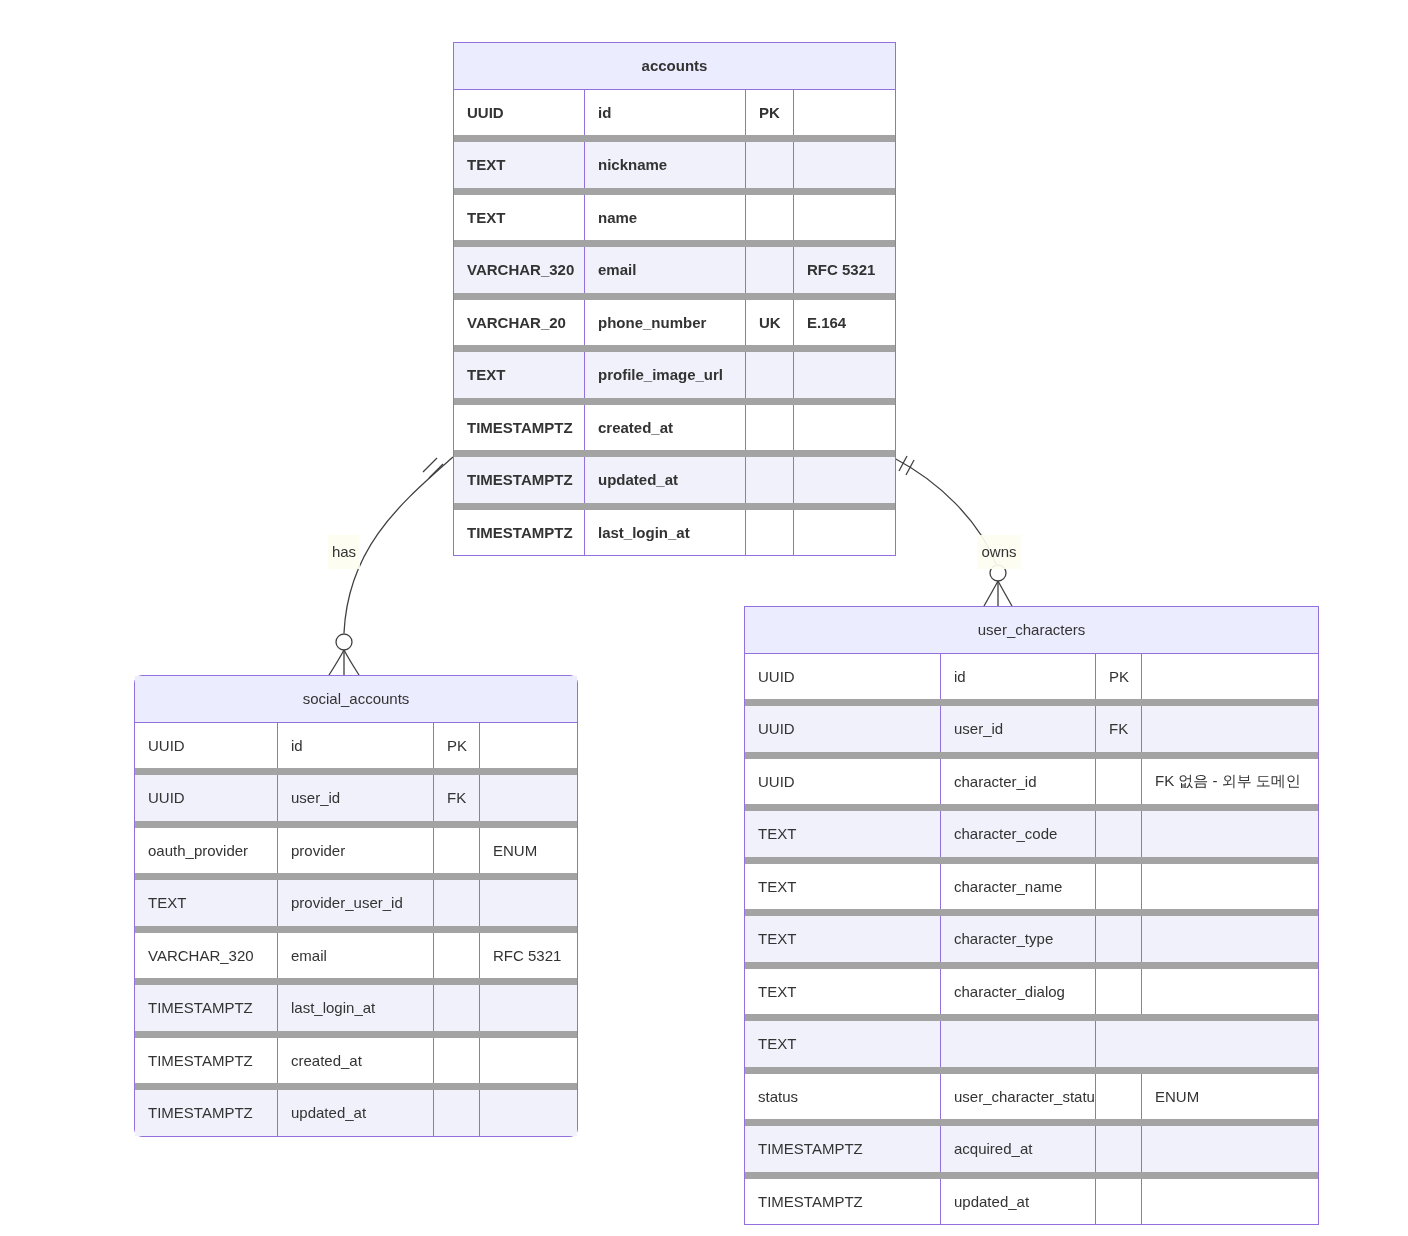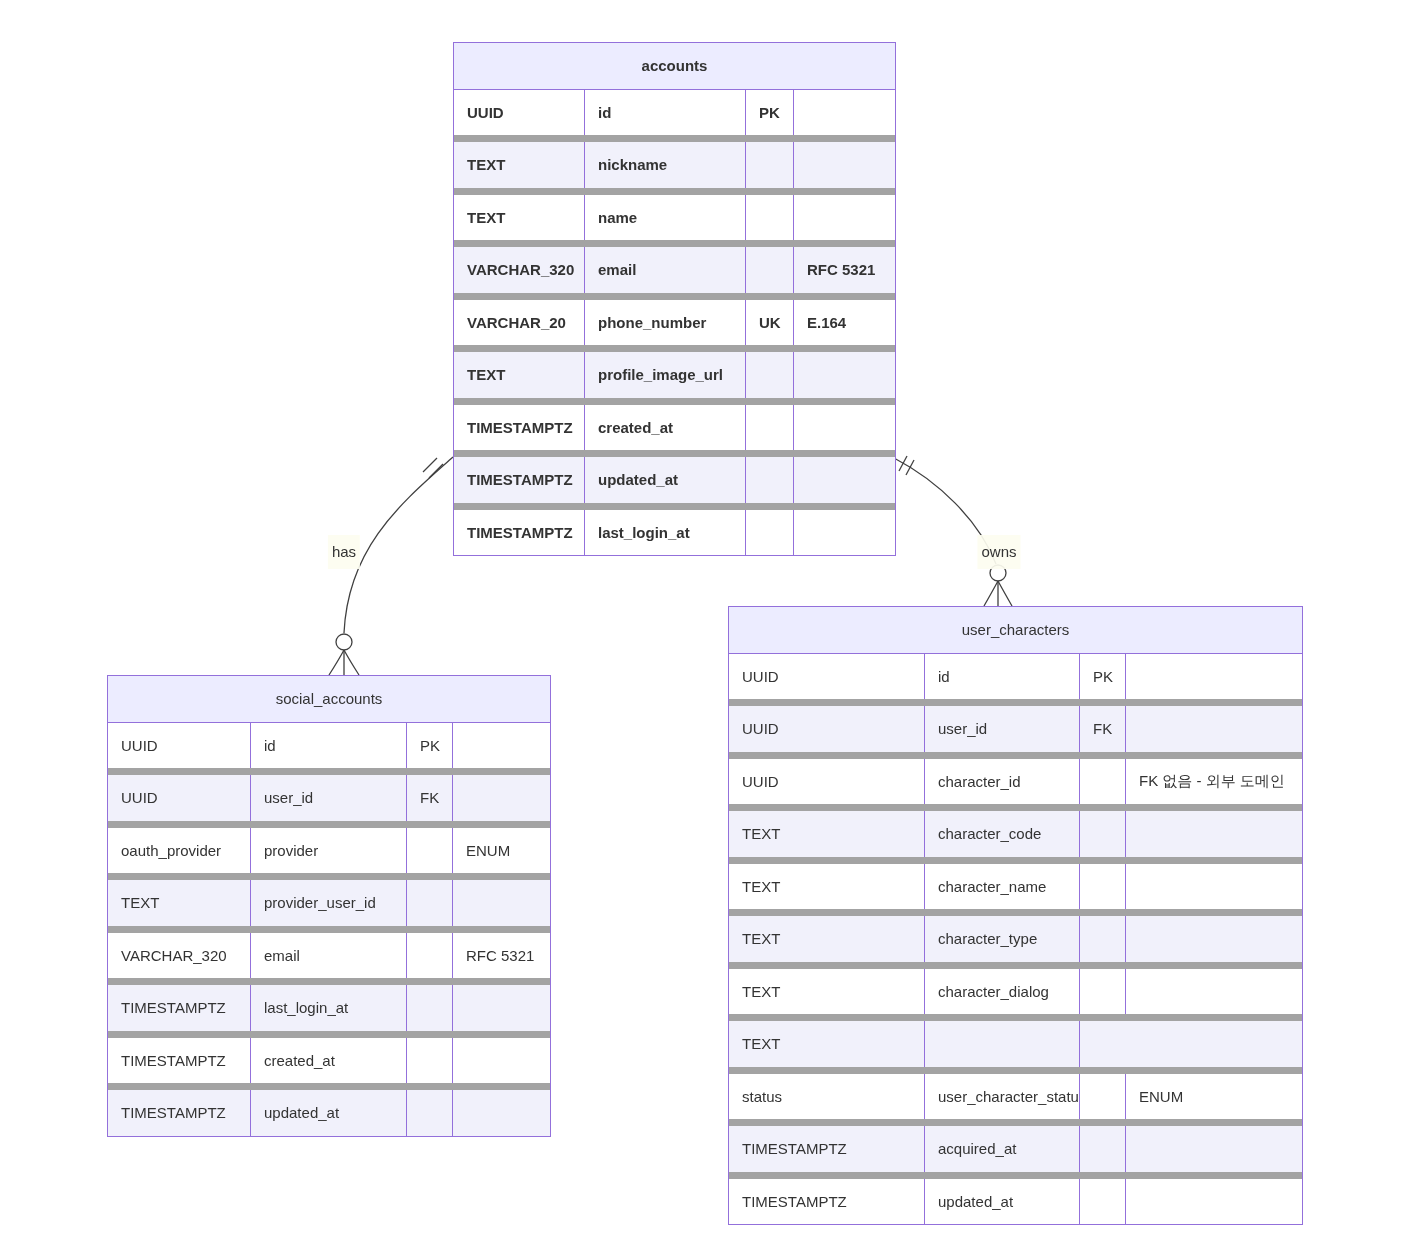--- a/index.html
+++ b/index.html
@@ -52,23 +52,23 @@
     padding-left: 13px;
     padding-right: 6px;
     border-right: 1px solid #9370DB;
     overflow: hidden;
     white-space: nowrap;
   }
   .cell:last-child { border-right: none; }
 
   #entity-accounts        { left: 453px; top: 42px;  width: 441px; font-weight: bold; }
   #entity-accounts .row        { grid-template-columns: 131px 161px 48px auto; }
-  #entity-social-accounts { left: 107px; top: 675px; width: 442px; }
+  #entity-social-accounts { left: 134px; top: 675px; width: 442px; border-radius: 8px; }
   #entity-social-accounts .row { grid-template-columns: 143px 156px 46px auto; }
-  #entity-user-characters { left: 728px; top: 606px; width: 573px; }
+  #entity-user-characters { left: 744px; top: 606px; width: 573px; }
   #entity-user-characters .row { grid-template-columns: 196px 155px 46px auto; }
 
   .edge-label {
     position: absolute;
     transform: translate(-50%, -50%);
     background: rgba(253, 253, 240, 0.92);
     color: #333333;
     font-size: 15px;
     padding: 8px 4px;
     line-height: 1.2;

